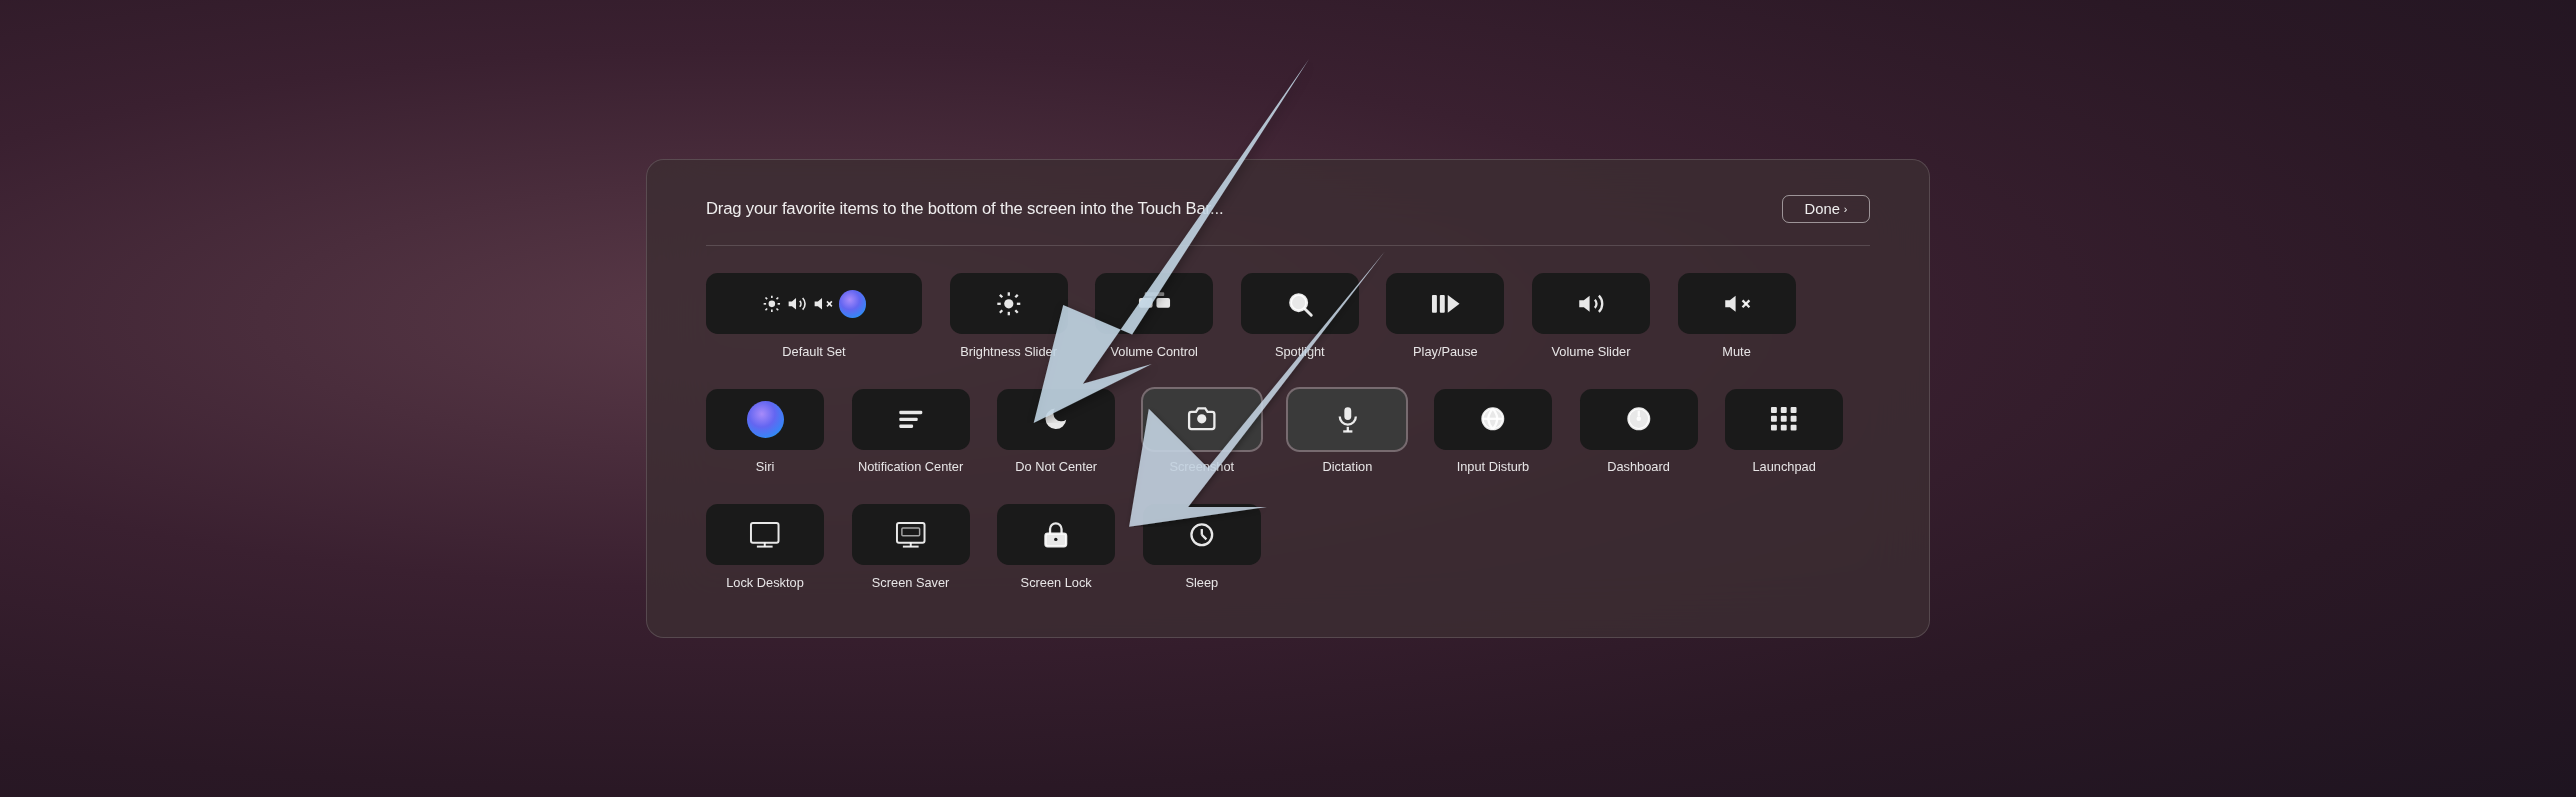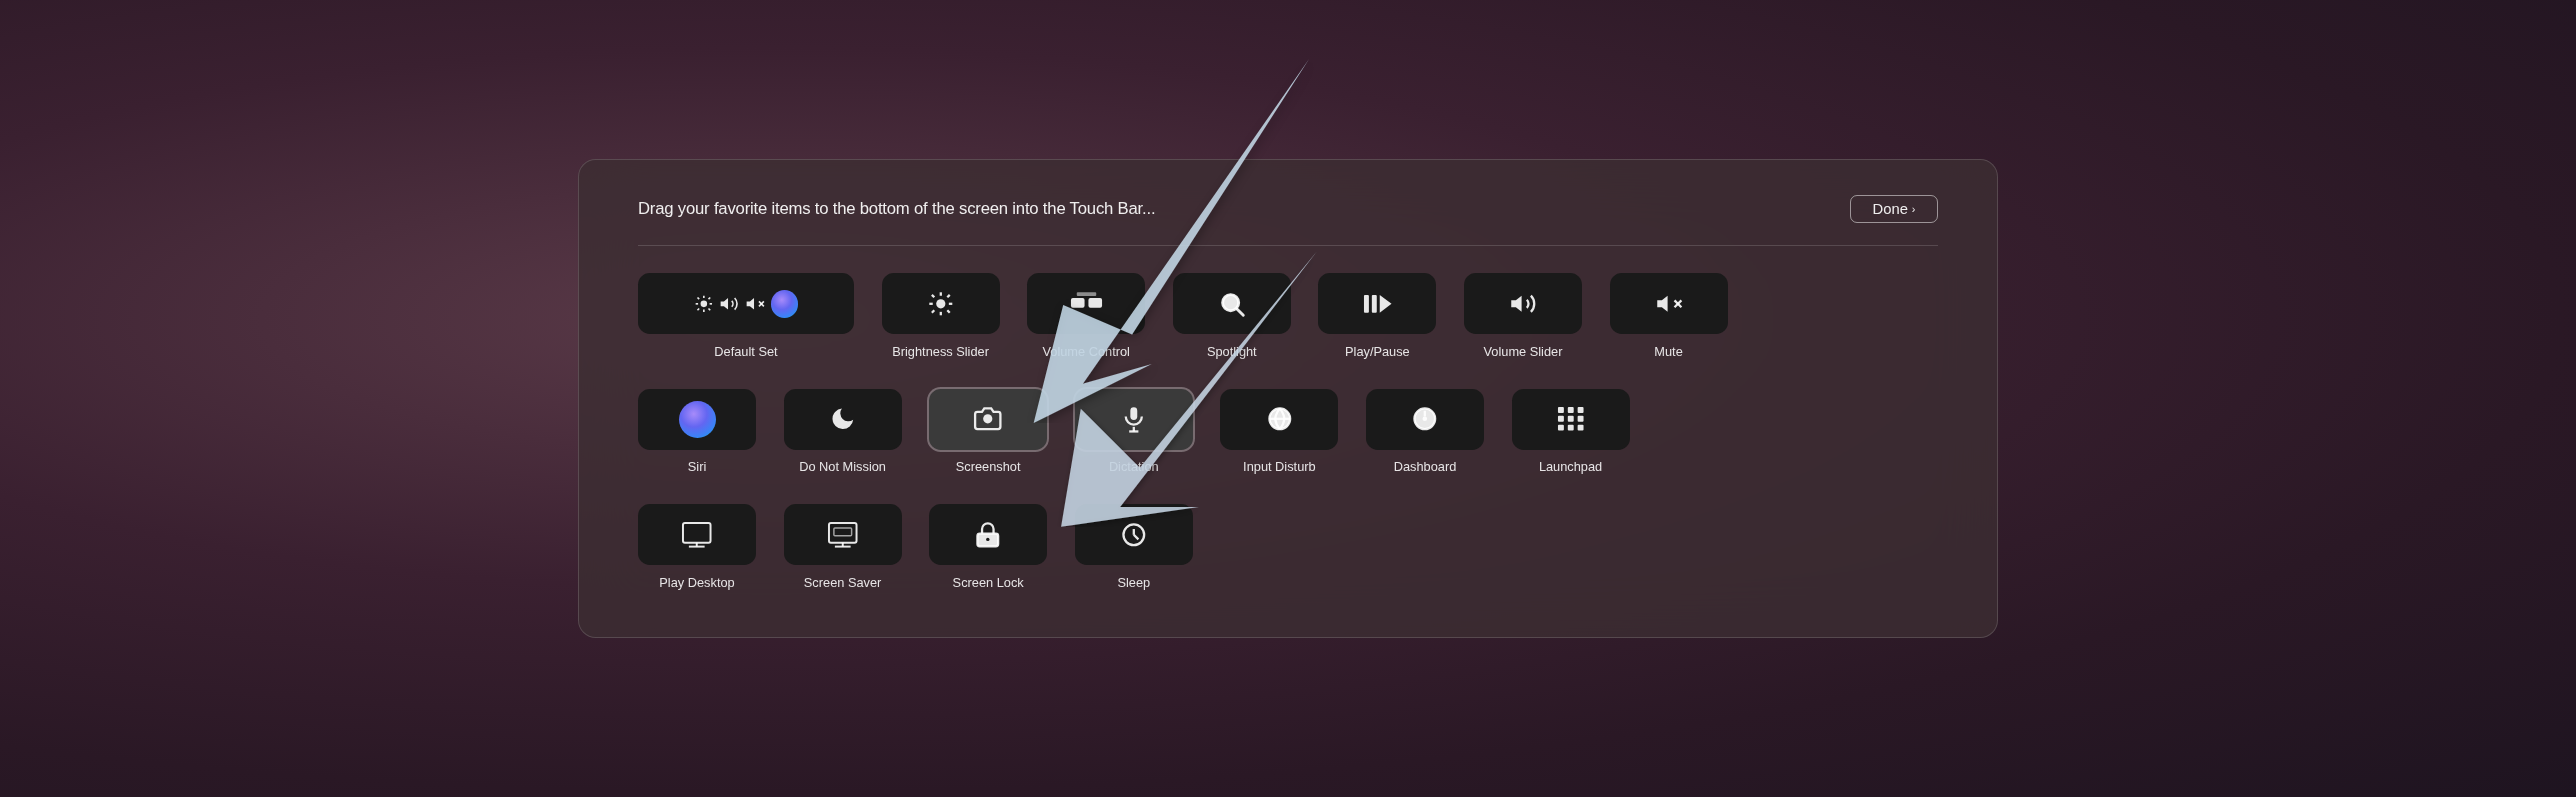--- a/index.html
+++ b/index.html
@@ -14,21 +14,21 @@
       justify-content: center;
       font-family: -apple-system, BlinkMacSystemFont, 'SF Pro Text', 'Helvetica Neue', sans-serif;
       overflow: hidden;
     }
 
     .panel {
       background: rgba(60, 45, 50, 0.82);
       backdrop-filter: blur(29.5px);
       border-radius: 17.7px;
       border: 1px solid rgba(255,255,255,0.15);
-      width: 1420px;
+      width: 1284px;
       padding: 35px 59px 47px 59px;
       position: relative;
     }
 
     .header {
       display: flex;
       align-items: center;
       justify-content: space-between;
       margin-bottom: 27.6px;
       padding-bottom: 21.6px;
@@ -274,28 +274,38 @@
         <polygon points="380,0 180,260 260,260 120,280 140,160 200,220" fill="rgba(200,215,230,0.85)" filter="url(#shadow)"></polygon>
       </svg>
 
       <div class="item">
         <div class="item-icon normal" style="justify-content:center;">
           <div class="siri-ball" style="width:37px;height:37px;"></div>
         </div>
         <span class="item-label">Siri</span>
       </div>
 
+      <div class="item">
+        <div class="item-icon normal">
+          <svg width="27.6" height="27.6" viewBox="0 0 24 24" fill="none">
+            <rect x="2" y="5" width="20" height="3" rx="1" fill="rgba(255,255,255,0.9)"></rect>
+            <rect x="2" y="11" width="16" height="3" rx="1" fill="rgba(255,255,255,0.9)"></rect>
+            <rect x="2" y="17" width="12" height="3" rx="1" fill="rgba(255,255,255,0.9)"></rect>
+          </svg>
+        </div>
+        <span class="item-label">Notification Center</span>
+      </div>
 
       <div class="item">
         <div class="item-icon normal">
           <svg width="27.6" height="27.6" viewBox="0 0 24 24" fill="none">
             <path d="M21 12.79A9 9 0 1 1 11.21 3 7 7 0 0 0 21 12.79z" fill="rgba(255,255,255,0.9)"></path>
           </svg>
         </div>
-        <span class="item-label">Do Not Mission</span>
+        <span class="item-label">Do Not Center</span>
       </div>
 
       <div class="item">
         <div class="item-icon normal highlighted-icon">
           <svg width="29.5" height="27.6" viewBox="0 0 24 24" fill="none">
             <circle cx="12" cy="12" r="4" fill="rgba(255,255,255,0.9)"></circle>
             <path d="M23 19a2 2 0 0 1-2 2H3a2 2 0 0 1-2-2V8a2 2 0 0 1 2-2h4l2-3h6l2 3h4a2 2 0 0 1 2 2z" stroke="rgba(255,255,255,0.9)" stroke-width="2" fill="none"></path>
           </svg>
         </div>
         <span class="item-label">Screenshot</span>
@@ -358,21 +368,21 @@
     <div class="items-row">
 
       <div class="item">
         <div class="item-icon normal">
           <svg width="31.5" height="27.6" viewBox="0 0 32 28" fill="none">
             <rect x="2" y="2" width="28" height="20" rx="2" stroke="rgba(255,255,255,0.9)" stroke-width="2" fill="none"></rect>
             <line x1="8" y1="26" x2="24" y2="26" stroke="rgba(255,255,255,0.9)" stroke-width="2"></line>
             <line x1="16" y1="22" x2="16" y2="26" stroke="rgba(255,255,255,0.9)" stroke-width="2"></line>
           </svg>
         </div>
-        <span class="item-label">Play Desktop</span>
+        <span class="item-label">Lock Desktop</span>
       </div>
 
       <div class="item">
         <div class="item-icon normal">
           <svg width="31.5" height="27.6" viewBox="0 0 32 28" fill="none">
             <rect x="2" y="2" width="28" height="20" rx="2" stroke="rgba(255,255,255,0.9)" stroke-width="2" fill="none"></rect>
             <line x1="8" y1="26" x2="24" y2="26" stroke="rgba(255,255,255,0.9)" stroke-width="2"></line>
             <line x1="16" y1="22" x2="16" y2="26" stroke="rgba(255,255,255,0.9)" stroke-width="2"></line>
             <rect x="7" y="7" width="18" height="8" rx="1" stroke="rgba(255,255,255,0.6)" stroke-width="1.5" fill="none"></rect>
           </svg>

